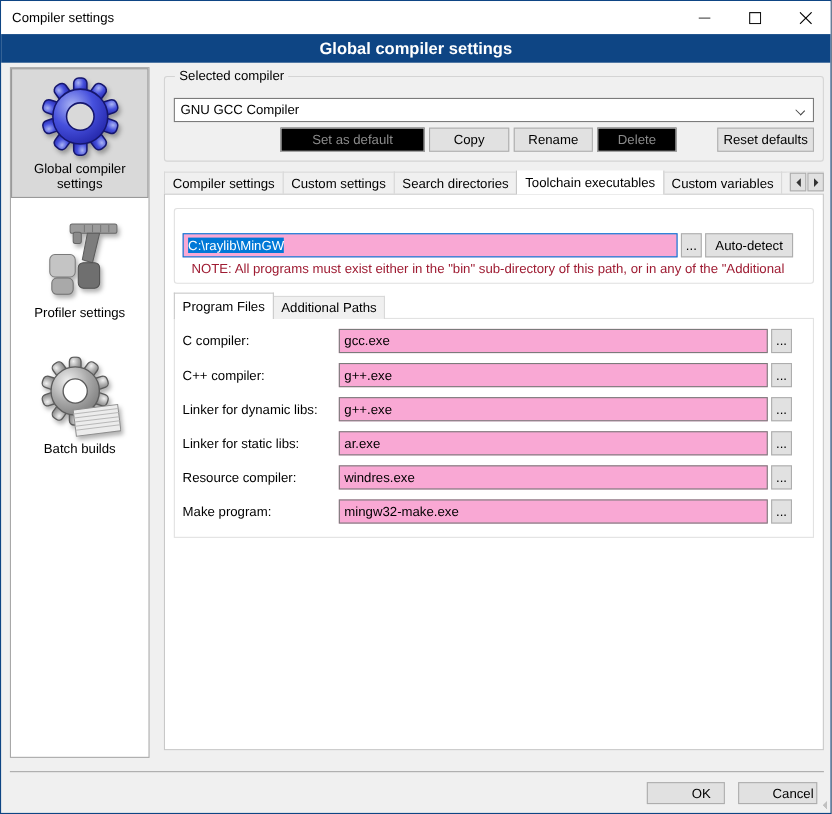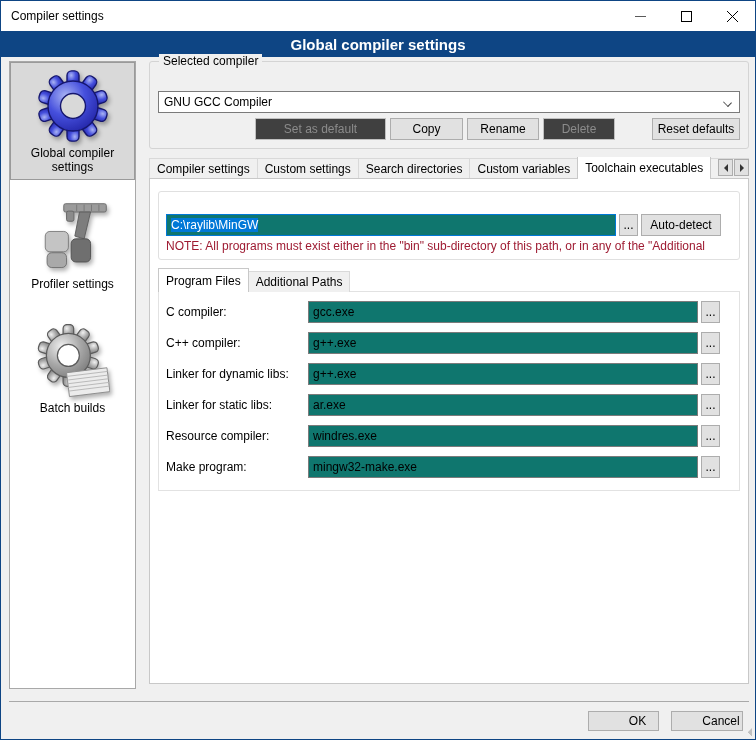--- a/index.html
+++ b/index.html
@@ -22,46 +22,46 @@
   .sidebar { position:absolute; left:8px; top:60px; width:127px; height:628px; background:#fff; border:1px solid #a8a8a8; }
   .sbitem { width:125px; height:118px; display:flex; flex-direction:column; align-items:center; justify-content:center; text-align:center; padding:4px; }
   .sbitem.sel { background:#d9d9d9; border:1px solid #9a9a9a; }
   .sbitem + .sbitem { margin-top:6px; }
   .sbitem .icon { width:74px; height:74px; filter:drop-shadow(2px 3px 2px rgba(0,0,0,.30)); }
   .sbitem .lbl { margin-top:3px; line-height:14px; }
   
   .main { position:absolute; left:148px; top:60px; width:600px; }
   .groupbox { position:relative; border:1px solid #d4d4d4; border-radius:3px; }
   .gb-label { position:absolute; top:-8px; left:9px; padding:0 4px; background:#f0f0f0; font-size:12px; }
-  .gb1 { padding:29px 8px 4px 8px; }
+  .gb1 { margin-top:8px; padding:19px 8px 4px 8px; }
   .combo { height:22px; background:#fff; border:1px solid #7b7b7b; display:flex; align-items:center; padding:0 22px 0 5px; position:relative; }
   .combo.grey { background:#e6e6e6; }
   .chev { position:absolute; right:8px; top:7px; width:7px; height:7px; border-right:1px solid #444; border-bottom:1px solid #444; transform:rotate(45deg) scale(1,.8); }
   .btnrow { display:flex; margin-top:5px; padding-bottom:4px; justify-content:flex-end; gap:4px; }
   .btn { height:22px; background:#e1e1e1; border:1px solid #adadad; font-size:12px; font-family:inherit; display:flex; align-items:center; justify-content:center; }
-  .btn.disabled { color:#8b8b8b; border-color:#bfbfbf; background:#404040;text-align:right; }
+  .btn.disabled { color:#8b8b8b; border-color:#bfbfbf; background:#000000;text-align:right; }
   
   .tabs { position:relative; margin-top:8px; height:22px; display:flex; align-items:flex-end; overflow:hidden; width:600px; }
   .tab { height:21px; padding:0 7px; display:flex; align-items:center; background:#f0f0f0; border:1px solid #d9d9d9; border-bottom:none; margin-right:-1px; white-space:nowrap; }
   .tab.active { background:#fff; height:24px; border-color:#c8c8c8; position:relative; z-index:2; }
   .tabspin { position:absolute; right:0; top:2px; display:flex; background:#f0f0f0; padding-left:2px; z-index:3; }
   .spinbtn { width:15px; height:17px; border:1px solid #adadad; background:#e1e1e1; display:flex; align-items:center; justify-content:center; margin-left:1px; }
   .tri-l { width:0; height:0; border:4px solid transparent; border-right-color:#333; margin-left:-4px; }
   .tri-r { width:0; height:0; border:4px solid transparent; border-left-color:#333; margin-right:-4px; }
   
   .page { position:relative; width:600px; height:506px; background:#fff; border:1px solid #c8c8c8; margin-top:-1px; }
   .gb2 { margin:12px 8px 0 8px; padding:22px 18px 6px 7px; border-color:#e0e0e0; }
   .gb2 .gb-label { background:#fff; }
   .dirrow { display:flex; gap:3px; }
-  .tbox { height:22px; background:#0f766e; border:1px solid #7b7b7b; display:flex; align-items:center; padding:0 4px; overflow:hidden; white-space:nowrap; flex:1; }
+  .tbox { height:22px; background:#f9a8d4; border:1px solid #7b7b7b; display:flex; align-items:center; padding:0 4px; overflow:hidden; white-space:nowrap; flex:1; }
   .tbox.focus { border-color:var(--sel,#0078d7); }
   .tbox .selected { background:var(--sel,#0078d7); color:#fff; }
   .dots { width:19px; flex:none; }
   .autodetect { width:80px; flex:none; }
-  .note { margin-top:3px; color:var(--note,#9e1b32); white-space:nowrap; overflow:hidden; }
+  .note { margin-top:3px; color:var(--note,#9e1b32); white-space:nowrap; overflow:hidden;text-align:center; }
   
   .subtabs { display:flex; margin:10px 8px 0 8px; height:22px; align-items:flex-end; position:relative; z-index:2; }
   .subpanel { margin:0 8px; border:1px solid #e2e2e2; padding:9px 19px 12px 7px; margin-top:-1px; background:#fff; }
   .frow { display:flex; align-items:center; height:22px; margin-bottom:9px; }
   .frow:last-child { margin-bottom:0; }
   .frow .flabel { width:142px; flex:none; }
   .frow .tbox { height:22px; }
   .frow .dots { margin-left:3px; }
   
   .divider { position:absolute; left:8px; top:700px; width:740px; height:1px; background:#a9a9a9; }
@@ -186,22 +186,22 @@
         <button class="btn" style="width:72px">Rename</button>
         <button class="btn disabled" style="width:72px">Delete</button>
         <button class="btn" style="width:88px; margin-left:33px">Reset defaults</button>
       </div>
     </div>
 
     <div class="tabs">
       <div class="tab">Compiler settings</div>
       <div class="tab">Custom settings</div>
       <div class="tab">Search directories</div>
+      <div class="tab active">Toolchain executables</div>
       <div class="tab">Custom variables</div>
-      <div class="tab active">Toolchain executables</div>
       <div class="tab">Build</div>
       <div class="tabspin">
         <div class="spinbtn">
             <span class="tri-l"></span>
           </div>
         <div class="spinbtn">
             <span class="tri-r"></span>
           </div>
       </div>
     </div>

